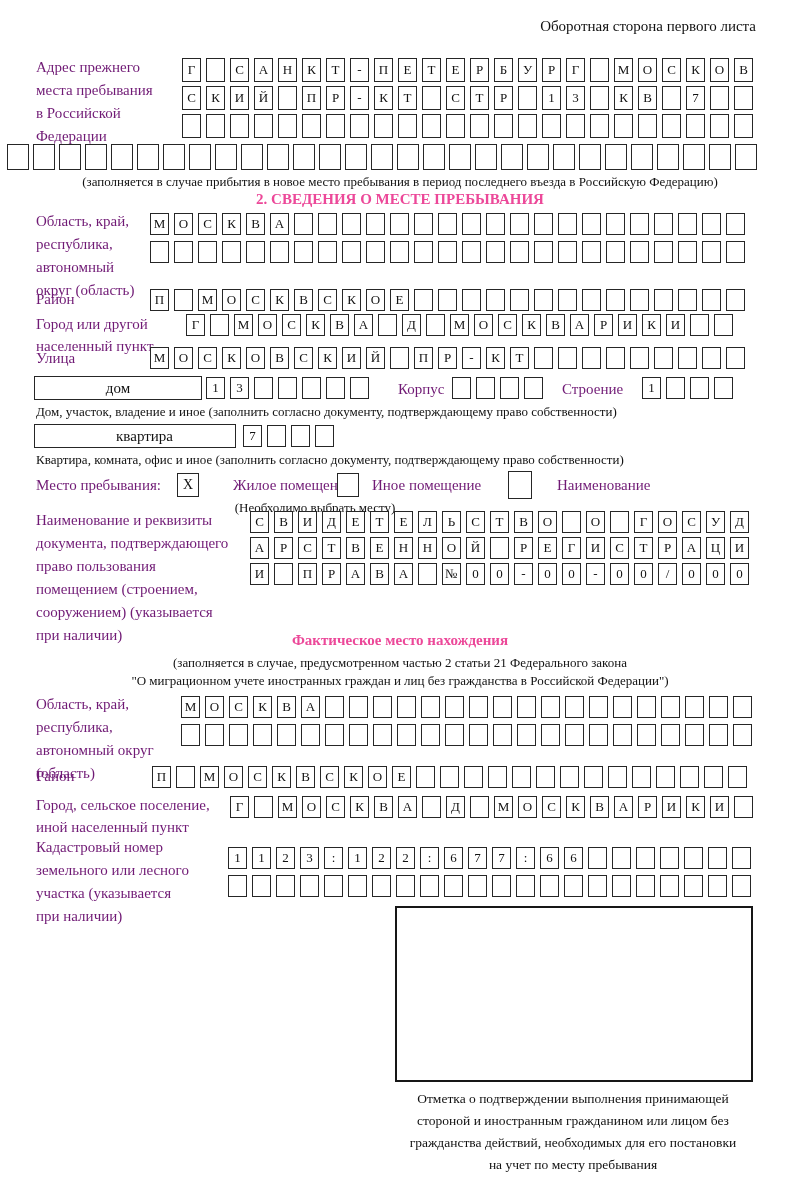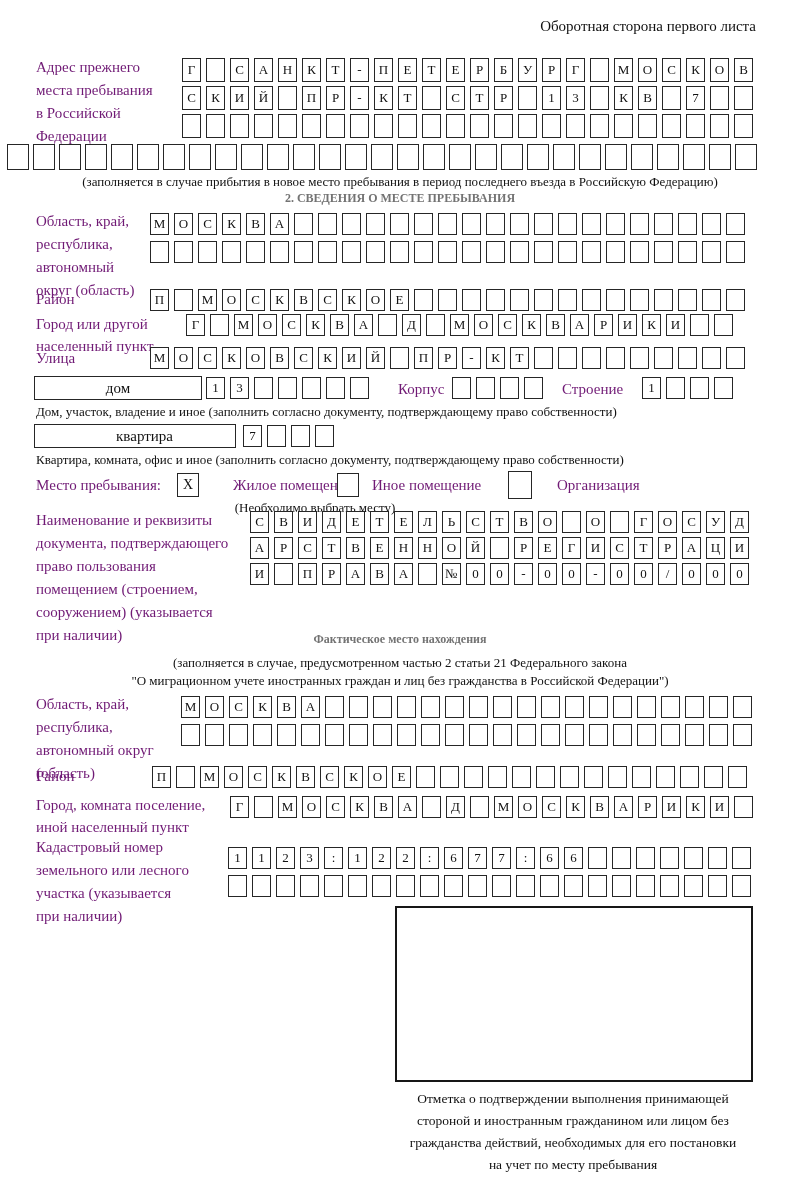--- a/index.html
+++ b/index.html
@@ -1,21 +1,21 @@
 <!DOCTYPE html>
 <html><head>
 <meta charset="utf-8">
 <style>
   html,body{margin:0;padding:0;background:#fff;}
   #page{position:relative;width:800px;height:1180px;background:#ffffff;
         font-family:"Liberation Serif",serif;color:#111;overflow:hidden;}
   .abs{position:absolute;}
   .label{font-size:15px;line-height:23px;white-space:pre-line;color:#701a75;}
   .label-sm{font-size:13px;color:#111;}
-  .title{width:100%;text-align:center;font-weight:bold;font-size:12px;color:#737373;}
+  .title{width:100%;text-align:center;font-weight:bold;font-size:15px;color:#ec4899;}
   .note-c{width:100%;text-align:center;font-size:13px;color:#111;}
   .grid{white-space:nowrap;}
   .cell{display:inline-block;box-sizing:border-box;width:19px;height:22px;margin-right:5px;
         border:1.5px solid #262626;font-family:"Liberation Serif",serif;font-size:13px;
         text-align:center;line-height:19px;vertical-align:top;background:#fff;}
   .g-a .cell{height:24px;line-height:21px;}
   .g-b .cell{width:22px;height:26px;margin-right:4px;line-height:23px;}
   .chk{display:inline-block;box-sizing:border-box;width:22px;height:24px;border:1.5px solid #262626;
        text-align:center;font-size:14px;line-height:21px;vertical-align:top;background:#fff;}
   .chk.big{width:24px;height:28px;line-height:25px;}
@@ -71,21 +71,21 @@
   <div class="abs widebox" style="left:34px;top:424px;width:202px;padding-left:19px;">квартира</div>
   <div class="abs grid" style="left:243px;top:425px;"><span class="cell">7</span><span class="cell"></span><span class="cell"></span><span class="cell"></span></div>
   <div class="abs label-sm" style="left:36px;top:452px;">Квартира, комната, офис и иное (заполнить согласно документу, подтверждающему право собственности)</div>
 
   <div class="abs label" style="left:36px;top:474px;">Место пребывания:</div>
   <span class="abs chk" style="left:177px;top:473px;">X</span>
   <div class="abs label" style="left:206px;top:474px;margin-left:27px;">Жилое помещение</div>
   <span class="abs chk" style="left:337px;top:473px;"></span>
   <div class="abs label" style="left:372px;top:474px;">Иное помещение</div>
   <span class="abs chk big" style="left:508px;top:471px;"></span>
-  <div class="abs label" style="left:557px;top:474px;">Организация</div>
+  <div class="abs label" style="left:557px;top:474px;">Наименование</div>
   <div class="abs label-sm pre-c" style="left:150px;top:500px;width:330px;">(Необходимо выбрать месту)</div>
 
   <div class="abs label" style="left:36px;top:509px;">Наименование и реквизиты
 документа, подтверждающего
 право пользования
 помещением (строением,
 сооружением) (указывается
 при наличии)</div>
   <div class="abs grid" style="left:250px;top:511px;"><span class="cell">С</span><span class="cell">В</span><span class="cell">И</span><span class="cell">Д</span><span class="cell">Е</span><span class="cell">Т</span><span class="cell">Е</span><span class="cell">Л</span><span class="cell">Ь</span><span class="cell">С</span><span class="cell">Т</span><span class="cell">В</span><span class="cell">О</span><span class="cell"></span><span class="cell">О</span><span class="cell"></span><span class="cell">Г</span><span class="cell">О</span><span class="cell">С</span><span class="cell">У</span><span class="cell">Д</span></div>
   <div class="abs grid" style="left:250px;top:537px;"><span class="cell">А</span><span class="cell">Р</span><span class="cell">С</span><span class="cell">Т</span><span class="cell">В</span><span class="cell">Е</span><span class="cell">Н</span><span class="cell">Н</span><span class="cell">О</span><span class="cell">Й</span><span class="cell"></span><span class="cell">Р</span><span class="cell">Е</span><span class="cell">Г</span><span class="cell">И</span><span class="cell">С</span><span class="cell">Т</span><span class="cell">Р</span><span class="cell">А</span><span class="cell">Ц</span><span class="cell">И</span></div>
@@ -98,21 +98,21 @@
   <div class="abs label" style="left:36px;top:693px;">Область, край,
 республика,
 автономный округ
 (область)</div>
   <div class="abs grid" style="left:181px;top:696px;"><span class="cell">М</span><span class="cell">О</span><span class="cell">С</span><span class="cell">К</span><span class="cell">В</span><span class="cell">А</span><span class="cell"></span><span class="cell"></span><span class="cell"></span><span class="cell"></span><span class="cell"></span><span class="cell"></span><span class="cell"></span><span class="cell"></span><span class="cell"></span><span class="cell"></span><span class="cell"></span><span class="cell"></span><span class="cell"></span><span class="cell"></span><span class="cell"></span><span class="cell"></span><span class="cell"></span><span class="cell"></span></div>
   <div class="abs grid" style="left:181px;top:724px;"><span class="cell"></span><span class="cell"></span><span class="cell"></span><span class="cell"></span><span class="cell"></span><span class="cell"></span><span class="cell"></span><span class="cell"></span><span class="cell"></span><span class="cell"></span><span class="cell"></span><span class="cell"></span><span class="cell"></span><span class="cell"></span><span class="cell"></span><span class="cell"></span><span class="cell"></span><span class="cell"></span><span class="cell"></span><span class="cell"></span><span class="cell"></span><span class="cell"></span><span class="cell"></span><span class="cell"></span></div>
 
   <div class="abs label" style="left:36px;top:765px;">Район</div>
   <div class="abs grid" style="left:152px;top:766px;"><span class="cell">П</span><span class="cell"></span><span class="cell">М</span><span class="cell">О</span><span class="cell">С</span><span class="cell">К</span><span class="cell">В</span><span class="cell">С</span><span class="cell">К</span><span class="cell">О</span><span class="cell">Е</span><span class="cell"></span><span class="cell"></span><span class="cell"></span><span class="cell"></span><span class="cell"></span><span class="cell"></span><span class="cell"></span><span class="cell"></span><span class="cell"></span><span class="cell"></span><span class="cell"></span><span class="cell"></span><span class="cell"></span><span class="cell"></span></div>
 
-  <div class="abs label" style="left:36px;top:794px;line-height:22px;">Город, комната поселение,
+  <div class="abs label" style="left:36px;top:794px;line-height:22px;">Город, сельское поселение,
 иной населенный пункт</div>
   <div class="abs grid" style="left:230px;top:796px;"><span class="cell">Г</span><span class="cell"></span><span class="cell">М</span><span class="cell">О</span><span class="cell">С</span><span class="cell">К</span><span class="cell">В</span><span class="cell">А</span><span class="cell"></span><span class="cell">Д</span><span class="cell"></span><span class="cell">М</span><span class="cell">О</span><span class="cell">С</span><span class="cell">К</span><span class="cell">В</span><span class="cell">А</span><span class="cell">Р</span><span class="cell">И</span><span class="cell">К</span><span class="cell">И</span><span class="cell"></span></div>
 
   <div class="abs label" style="left:36px;top:836px;">Кадастровый номер
 земельного или лесного
 участка (указывается
 при наличии)</div>
   <div class="abs grid" style="left:228px;top:847px;"><span class="cell">1</span><span class="cell">1</span><span class="cell">2</span><span class="cell">3</span><span class="cell">:</span><span class="cell">1</span><span class="cell">2</span><span class="cell">2</span><span class="cell">:</span><span class="cell">6</span><span class="cell">7</span><span class="cell">7</span><span class="cell">:</span><span class="cell">6</span><span class="cell">6</span><span class="cell"></span><span class="cell"></span><span class="cell"></span><span class="cell"></span><span class="cell"></span><span class="cell"></span><span class="cell"></span></div>
   <div class="abs grid" style="left:228px;top:875px;"><span class="cell"></span><span class="cell"></span><span class="cell"></span><span class="cell"></span><span class="cell"></span><span class="cell"></span><span class="cell"></span><span class="cell"></span><span class="cell"></span><span class="cell"></span><span class="cell"></span><span class="cell"></span><span class="cell"></span><span class="cell"></span><span class="cell"></span><span class="cell"></span><span class="cell"></span><span class="cell"></span><span class="cell"></span><span class="cell"></span><span class="cell"></span><span class="cell"></span></div>
 

